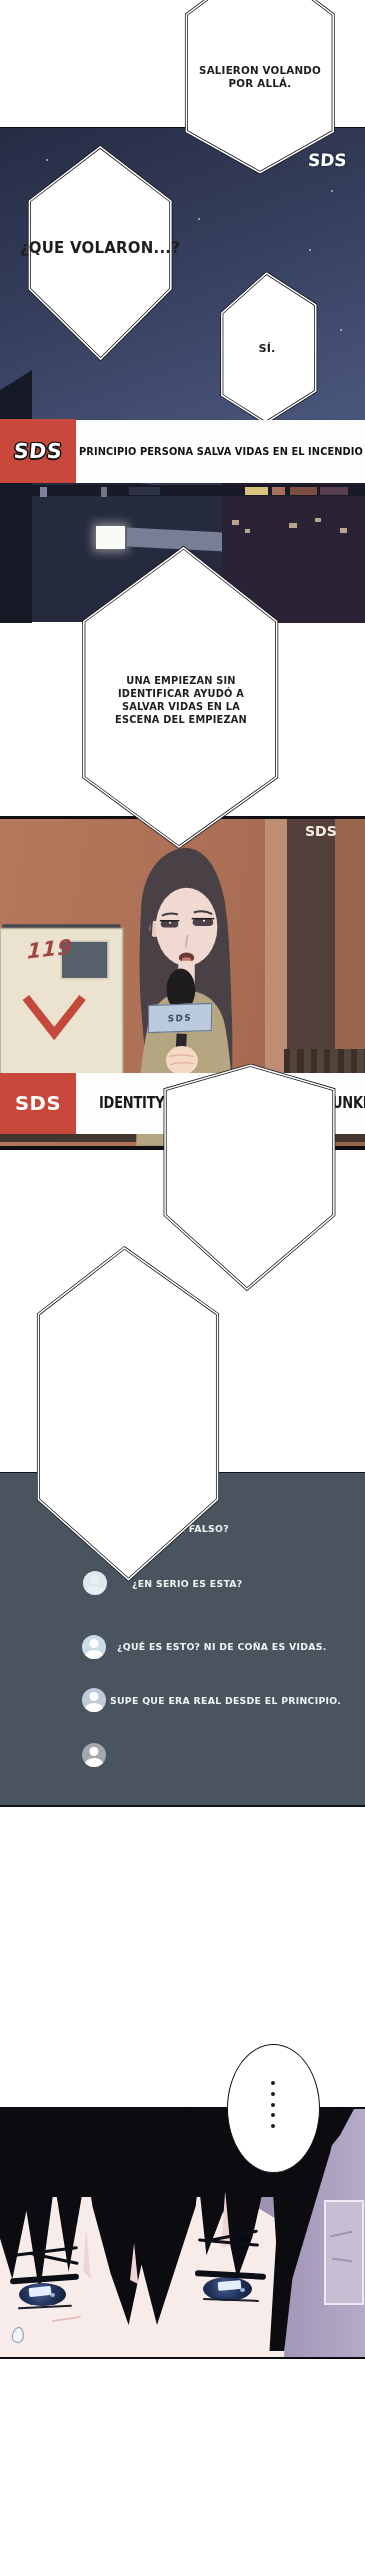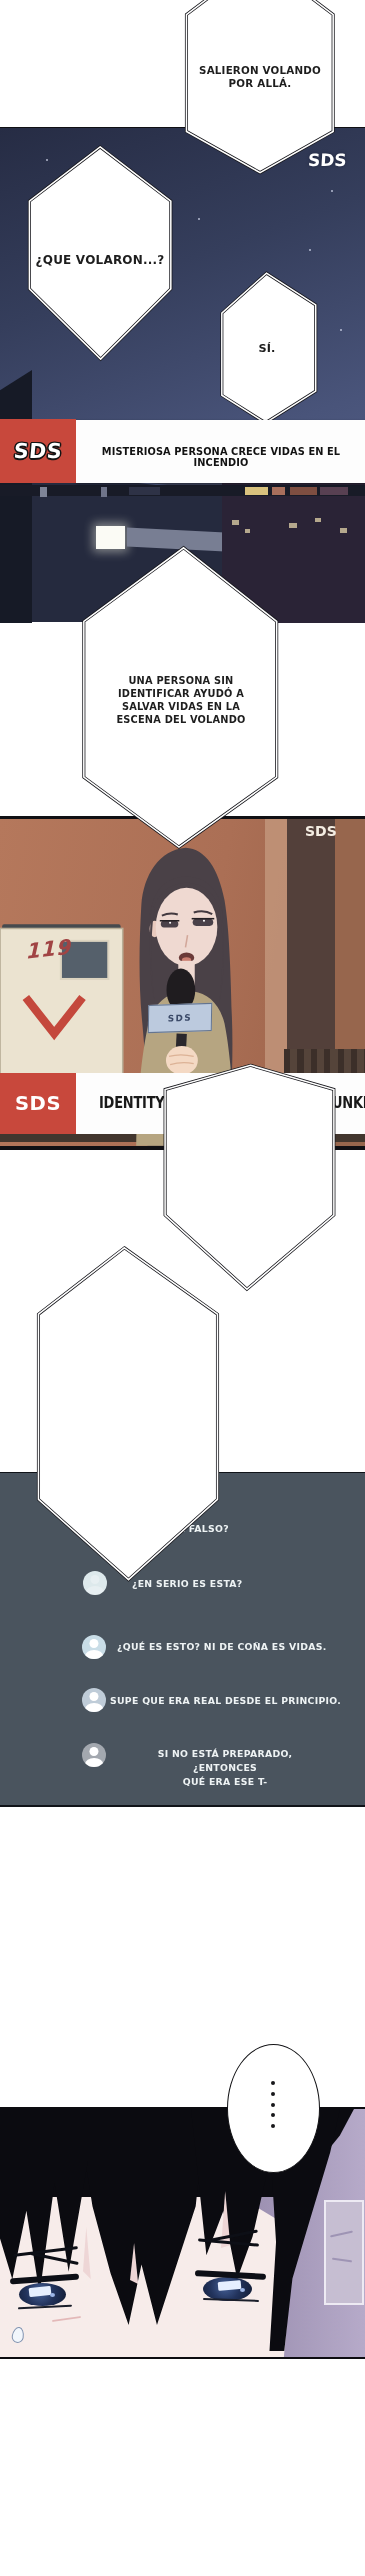--- a/index.html
+++ b/index.html
@@ -153,39 +153,39 @@
       <div class="shoplight" style="left:101px;width:6.2px;height:10.3px;background:#6f7489"></div>
     </div>
   </div>
 
   <div class="abs watermark" style="left:308px;top:150px;font-size:17px;color:#ffffff;transform:skewX(-3deg);text-shadow:0 0 3.1px rgba(10,14,30,.5)">SDS</div>
 
   <svg class="abs" style="left:15.5px;top:133px" width="160" height="240" viewBox="0 0 310 465">
     <polygon class="hex-o" points="163,27 300,132 300,302 164,438 26,302 26,132"></polygon>
     <polygon class="hex-i" points="163,27 300,132 300,302 164,438 26,302 26,132"></polygon>
   </svg>
-  <div class="bub" style="left:100px;top:253px;font-size:12px">¿QUE VOLARON...?</div>
+  <div class="bub" style="left:100px;top:239px;font-size:15px">¿QUE VOLARON...?</div>
 
   <svg class="abs" style="left:209px;top:260px" width="118" height="175" viewBox="0 0 230 340">
     <polygon class="hex-o" points="112,25 208,87 208,255 110,317 25,263 25,103"></polygon>
     <polygon class="hex-i" points="112,25 208,87 208,255 110,317 25,263 25,103"></polygon>
   </svg>
   <div class="bub" style="left:267px;top:342px;font-size:11.3px">SÍ.</div>
 
   <svg class="abs" style="left:170px;top:0" width="175" height="178" viewBox="0 0 340 345">
     <polygon class="hex-o" points="175,-80 317,28 317,255 175,335 32,255 32,28"></polygon>
     <polygon class="hex-i" points="175,-80 317,28 317,255 175,335 32,255 32,28"></polygon>
   </svg>
   <div class="bub" style="left:260px;top:64px;font-size:10.3px;line-height:13.4px">
     <div>SALIERON VOLANDO</div>
     <div>POR ALLÁ.</div>
   </div>
 
   <div class="abs banner1-white">
-    <div class="headline1" style="margin-top:26px">MISTERIOSA PERSONA CRECE VIDAS EN EL INCENDIO</div>
+    <div class="headline1" style="margin-top:26px">PRINCIPIO PERSONA SALVA VIDAS EN EL INCENDIO</div>
   </div>
   <div class="abs banner1-red" style="background: rgb(200, 72, 60);">
     <div class="logo-comic" style="line-height:64px">SDS</div>
   </div>
 
   <div class="abs panel-reporter">
     <div class="abs band-light"></div>
     <div class="abs band-dark"></div>
     <div class="abs band-right"></div>
     <div class="abs railing"></div>
@@ -237,24 +237,24 @@
 
   <div class="abs micflag" style="background: rgb(188, 202, 222);">
     <span>SDS</span>
   </div>
 
   <svg class="abs" style="left:72px;top:536px" width="216" height="325" viewBox="0 0 420 630">
     <polygon class="hex-o" points="217,22 398,165 398,468 208,604 23,468 23,165"></polygon>
     <polygon class="hex-i" points="217,22 398,165 398,468 208,604 23,468 23,165"></polygon>
   </svg>
   <div class="bub" style="left:181px;top:674px;font-size:9.8px;line-height:13px">
-    <div>UNA PERSONA SIN</div>
+    <div>UNA EMPIEZAN SIN</div>
     <div>IDENTIFICAR AYUDÓ A</div>
     <div>SALVAR VIDAS EN LA</div>
-    <div>ESCENA DEL VOLANDO</div>
+    <div>ESCENA DEL EMPIEZAN</div>
   </div>
 
   <div class="abs banner2-white"></div>
   <div class="abs headline2" style="left:99px;top:1093px;line-height:20.6px">IDENTITY</div>
   <div class="abs headline2" style="left:332px;top:1093px;line-height:20.6px">UNKN</div>
   <div class="abs banner2-red" style="background: rgb(200, 72, 60);">
     <div class="logo-clean" style="line-height:61px">SDS</div>
   </div>
 
   <svg class="abs" style="left:152px;top:1054px" width="196" height="247" viewBox="0 0 380 480">
@@ -284,24 +284,20 @@
 
   <div class="avatar" style="left: 82px; top: 1688px; background: rgb(191, 204, 216);">
     <span class="p-head"></span>
     <span class="p-body"></span>
   </div>
   <div class="chatline" style="left:110px;top:1695px">SUPE QUE ERA REAL DESDE EL PRINCIPIO.</div>
 
   <div class="avatar" style="left: 82px; top: 1743px; background: rgb(163, 168, 175);">
     <span class="p-head"></span>
     <span class="p-body"></span>
-  </div>
-  <div class="chatline" style="left:126px;top:1747px;width:198px;text-align:center;white-space:normal;line-height:14px">
-    <div>SI NO ESTÁ PREPARADO, ¿ENTONCES</div>
-    <div>QUÉ ERA ESE T-</div>
   </div>
 
   <svg class="abs" style="left:28px;top:1236px" width="201" height="355" viewBox="0 0 390 690">
     <polygon class="hex-o" points="187,23 368,152 368,512 195,668 20,512 20,152"></polygon>
     <polygon class="hex-i" points="187,23 368,152 368,512 195,668 20,512 20,152"></polygon>
   </svg>
 
   <div class="abs panel-face">
     <div class="abs frame">
       <div class="sq" style="left:4.1px;top:31px;width:23px;transform:rotate(-12deg)"></div>

